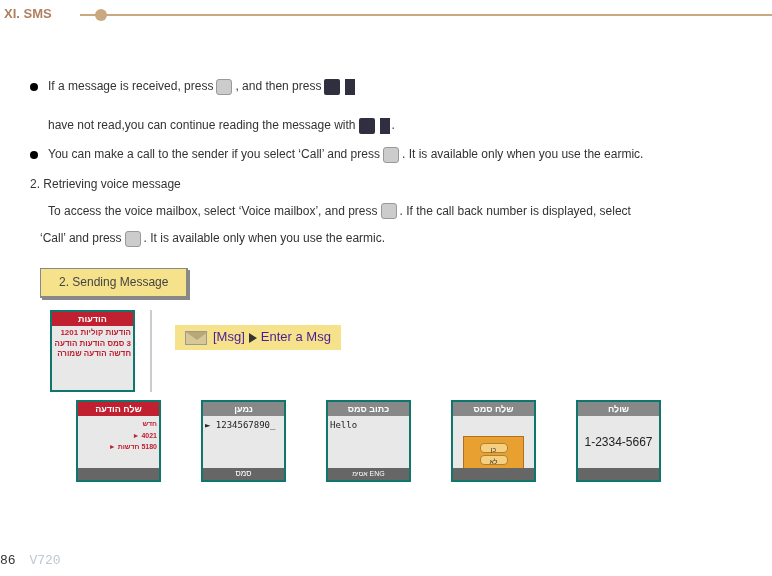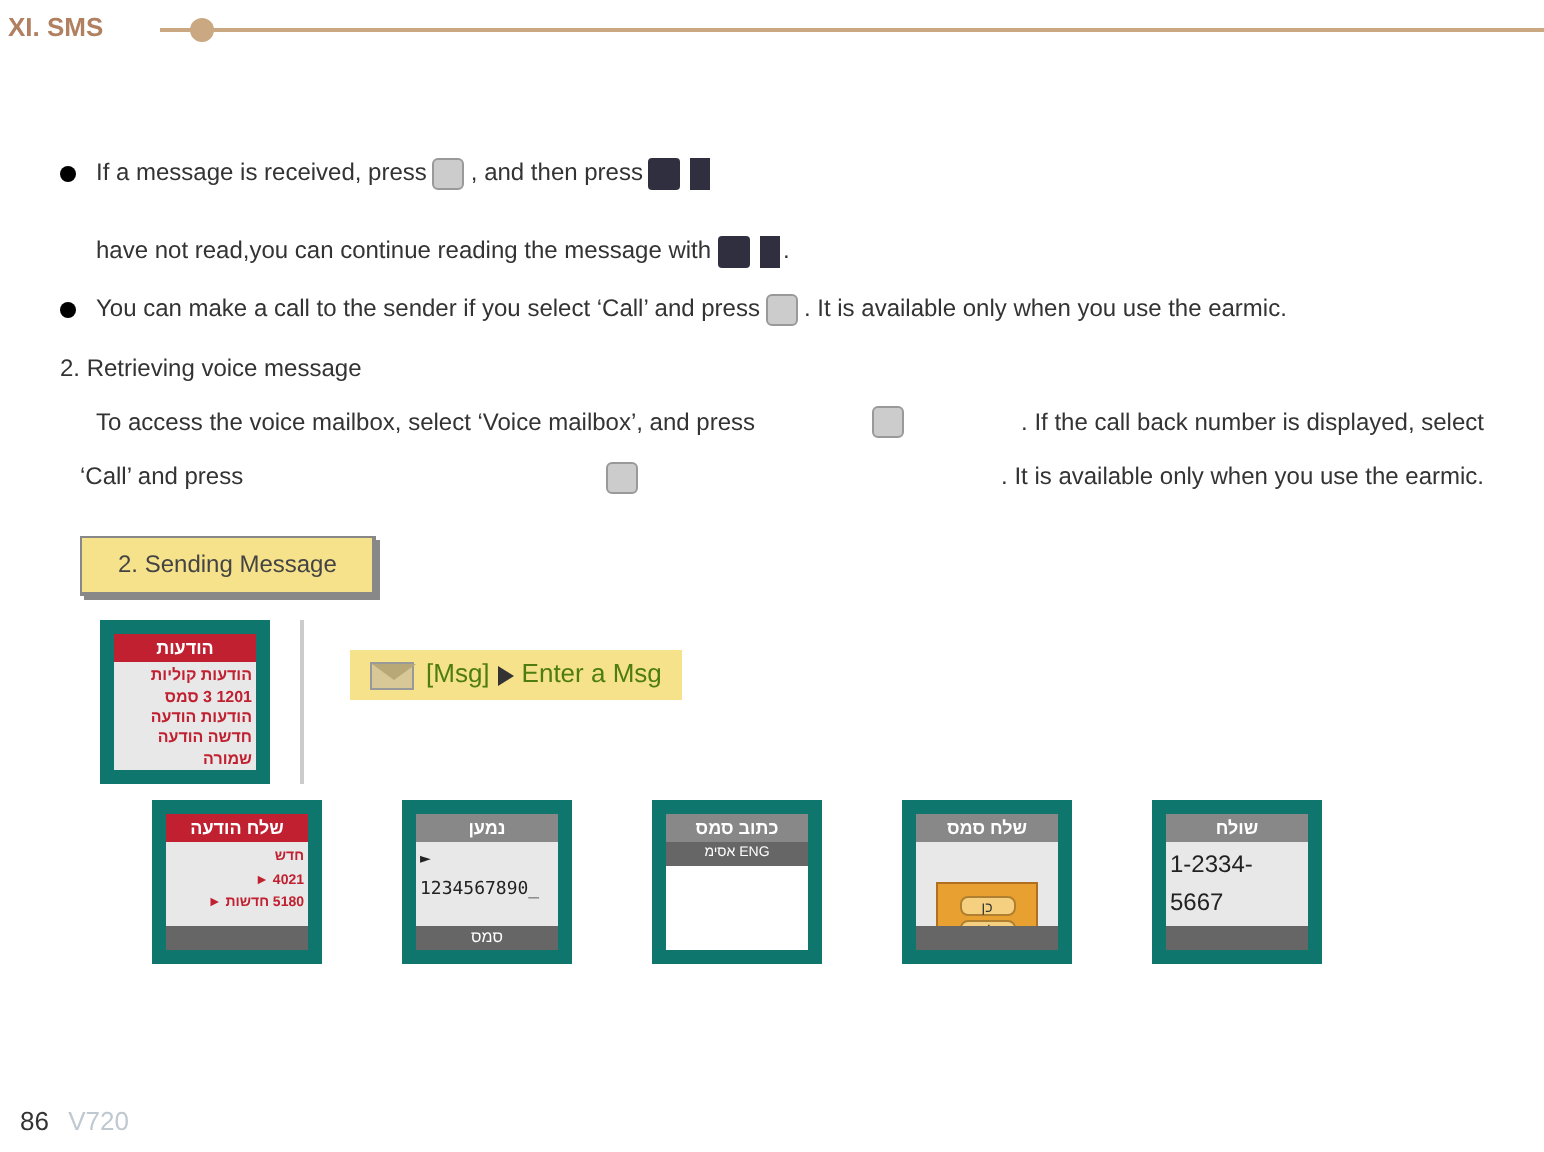--- a/index.html
+++ b/index.html
@@ -97,42 +97,41 @@
 .section-num {
   margin-top: 10px;
   font-size: 12px;
   color: #333;
 }
 .indent {
   margin-left: 18px;
   display: flex;
   align-items: center;
   margin-top: 8px;
-  justify-content: space-between;
 }
 .yellow-box {
   background: #f5e28a;
   display: inline-block;
   padding: 4px 18px;
   font-size: 12px;
   color: #444;
   margin-top: 20px;
   margin-left: 10px;
   border: 2px solid #888;
   border-top: 1px solid #888;
   border-left: 1px solid #888;
   box-shadow: 2px 2px 0 #888;
 }
 .yellow-strip {
   background: #f5e28a;
   display: inline-flex;
   align-items: center;
   padding: 2px 10px;
   font-size: 13px;
-  color: #4d7c0f;
+  color: #4c1d95;
   margin-top: 15px;
   margin-left: 8px;
 }
 .triangle {
   display: inline-block;
   width: 0;
   height: 0;
   border-top: 5px solid transparent;
   border-bottom: 5px solid transparent;
   border-left: 8px solid #333;
@@ -140,21 +139,21 @@
 }
 .phone-row {
   display: flex;
   align-items: flex-start;
   margin-top: 12px;
   margin-left: 20px;
 }
 .phone-mock {
   width: 85px;
   height: 82px;
-  border: 7px solid #0f766e;
+  border: 2px solid #0f766e;
   background: #fff;
   display: flex;
   flex-direction: column;
   position: relative;
 }
 .phone-titlebar {
   height: 14px;
   background: #c02030;
   color: #fff;
   font-size: 9px;
@@ -204,22 +203,23 @@
   padding: 4px 12px;
   font-size: 12px;
   color: #6a5a2a;
   margin-top: 10px;
   margin-left: 30px;
   width: fit-content;
 }
 .footer {
   position: absolute;
   bottom: 8px;
-  left: 10px;
+  left: 0;
   font-size: 13px;
+  font-family: Liberation Mono, monospace;
 }
 .footer .page {
   color: #333;
 }
 .footer .model {
   color: #c0c8d0;
   margin-left: 6px;
 }
 .msg-icon {
   width: 22px;
@@ -354,20 +354,21 @@
     </div>
 
     <div class="phone-mock">
       <div class="phone-titlebar grey">נמען</div>
       <div class="phone-body" style="font-size:9px;color:#222;font-family:monospace">► 1234567890_</div>
       <div class="phone-bottom" style="text-align:center">סמס</div>
     </div>
 
     <div class="phone-mock">
       <div class="phone-titlebar grey">כתוב סמס</div>
+      <div class="phone-body" style="font-size:9px;color:#222;font-family:monospace">Hello</div>
       <div class="phone-bottom" style="text-align:center;font-size:7px">אסימ ENG</div>
     </div>
 
     <div class="phone-mock" style="position:relative">
       <div class="phone-titlebar grey">שלח סמס</div>
       <div class="phone-body" style="position:relative">
         <div class="overlay-box">
           <div class="overlay-btn">כן</div>
           <div class="overlay-btn">לא</div>
         </div>

